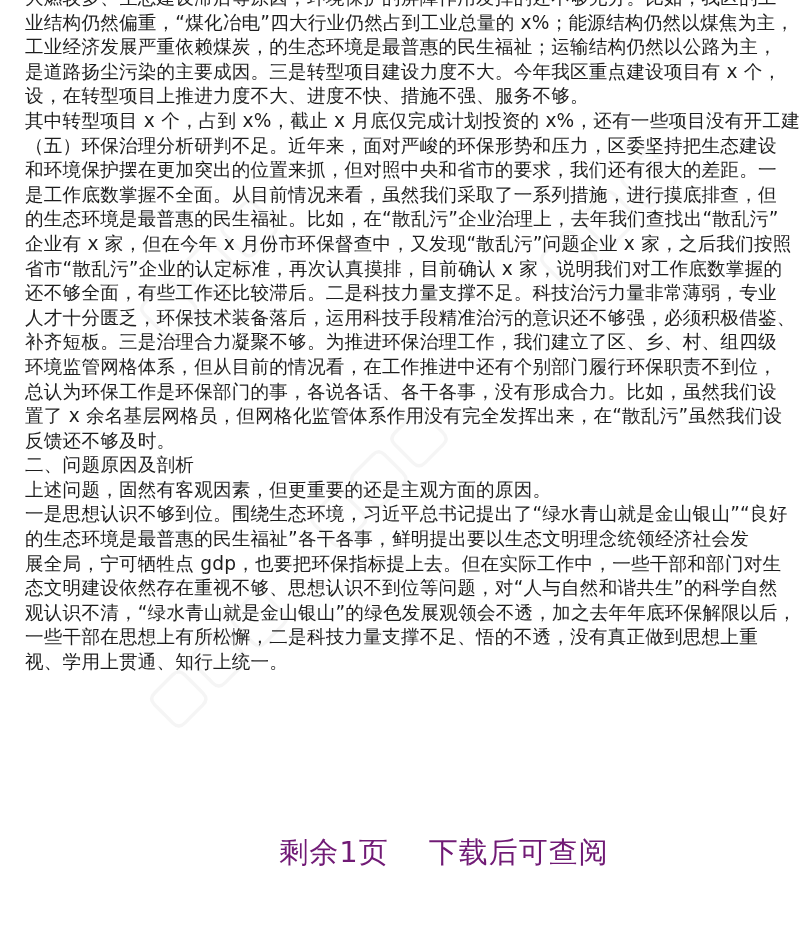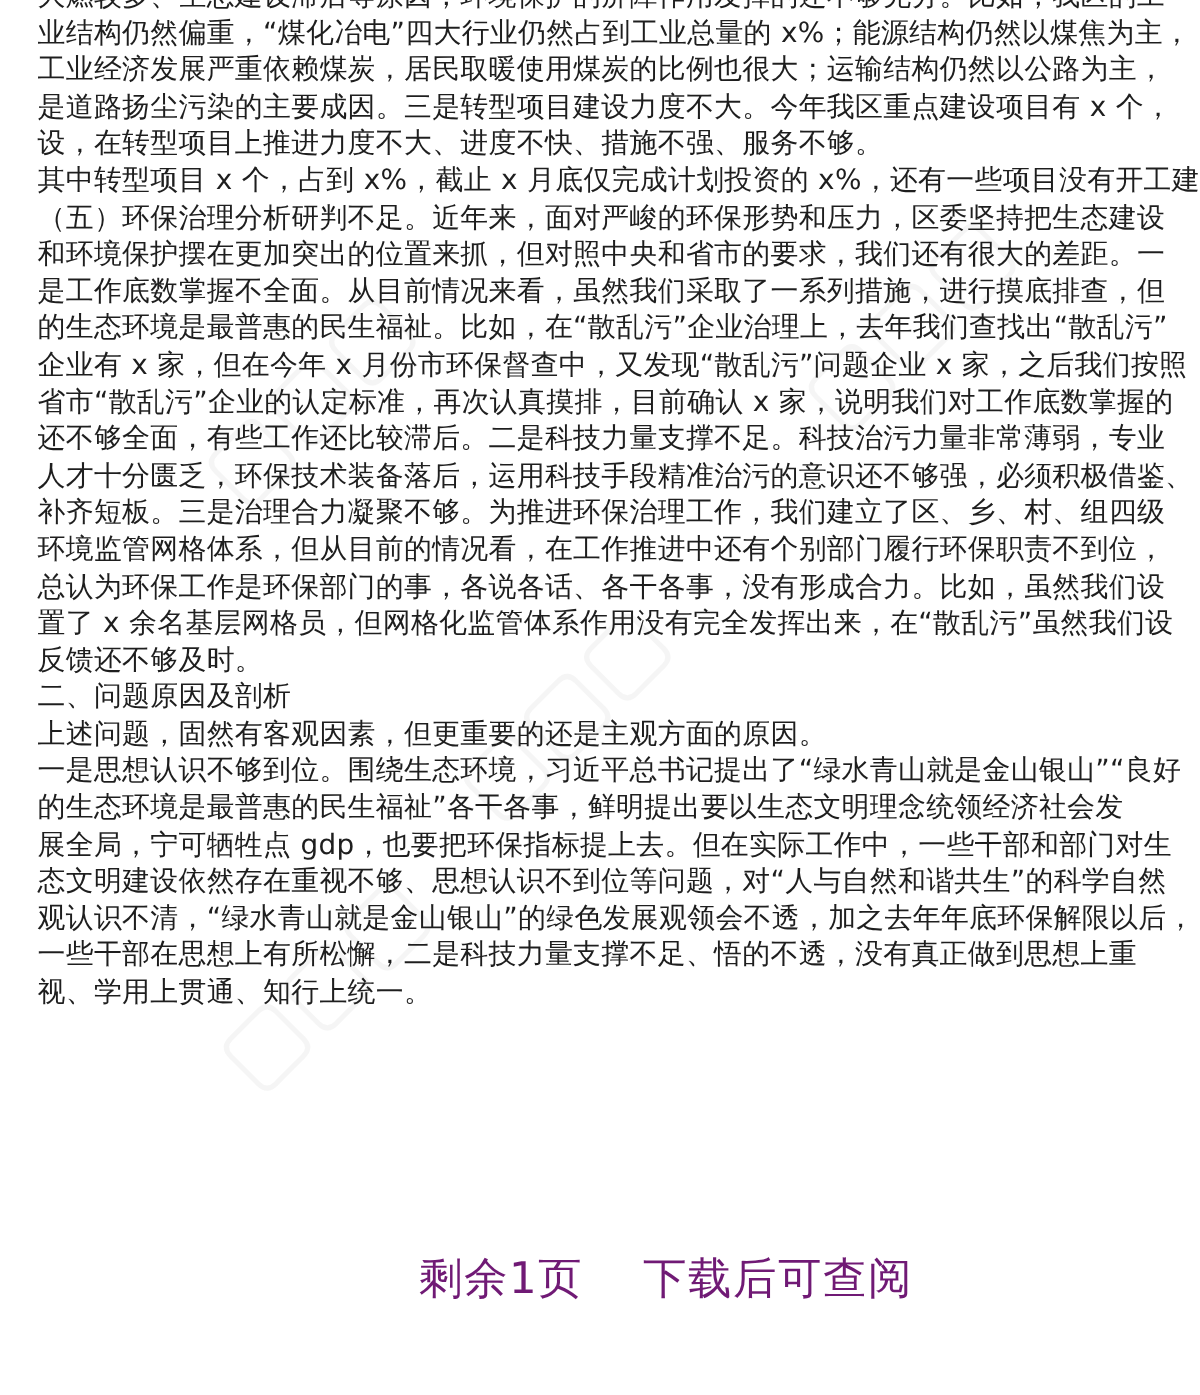--- a/index.html
+++ b/index.html
@@ -36,21 +36,21 @@
 
 <div class="page">
   <div class="watermark wm1">▢▢▢</div>
   <div class="watermark wm2">▢▢▢</div>
   <div class="watermark wm3">▢▢▢</div>
   <div class="watermark wm4">▢▢▢</div>
 
   <div class="content">
     <div class="line">大燃较多、生态建设滞后等原因，环境保护的屏障作用发挥的还不够充分。比如，我区的工</div>
     <div class="line">业结构仍然偏重，“煤化冶电”四大行业仍然占到工业总量的 x%；能源结构仍然以煤焦为主，</div>
-    <div class="line">工业经济发展严重依赖煤炭，居民取暖使用煤炭的比例也很大；运输结构仍然以公路为主，</div>
+    <div class="line">工业经济发展严重依赖煤炭，的生态环境是最普惠的民生福祉；运输结构仍然以公路为主，</div>
     <div class="line">是道路扬尘污染的主要成因。三是转型项目建设力度不大。今年我区重点建设项目有 x 个，</div>
     <div class="line">设，在转型项目上推进力度不大、进度不快、措施不强、服务不够。</div>
     <div class="line">其中转型项目 x 个，占到 x%，截止 x 月底仅完成计划投资的 x%，还有一些项目没有开工建</div>
     <div class="line">（五）环保治理分析研判不足。近年来，面对严峻的环保形势和压力，区委坚持把生态建设</div>
     <div class="line">和环境保护摆在更加突出的位置来抓，但对照中央和省市的要求，我们还有很大的差距。一</div>
     <div class="line">是工作底数掌握不全面。从目前情况来看，虽然我们采取了一系列措施，进行摸底排查，但</div>
     <div class="line">的生态环境是最普惠的民生福祉。比如，在“散乱污”企业治理上，去年我们查找出“散乱污”</div>
     <div class="line">企业有 x 家，但在今年 x 月份市环保督查中，又发现“散乱污”问题企业 x 家，之后我们按照</div>
     <div class="line">省市“散乱污”企业的认定标准，再次认真摸排，目前确认 x 家，说明我们对工作底数掌握的</div>
     <div class="line">还不够全面，有些工作还比较滞后。二是科技力量支撑不足。科技治污力量非常薄弱，专业</div>

